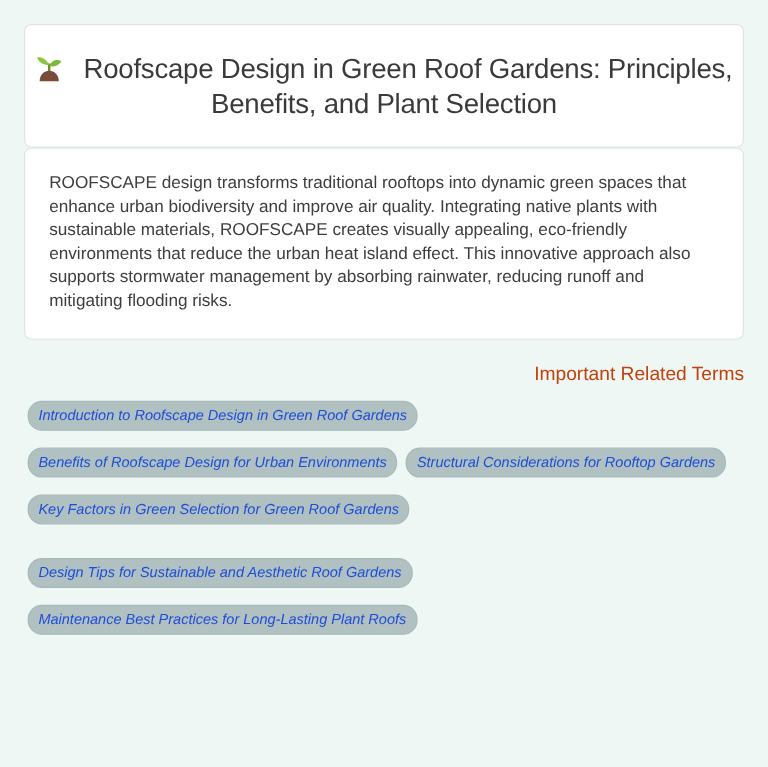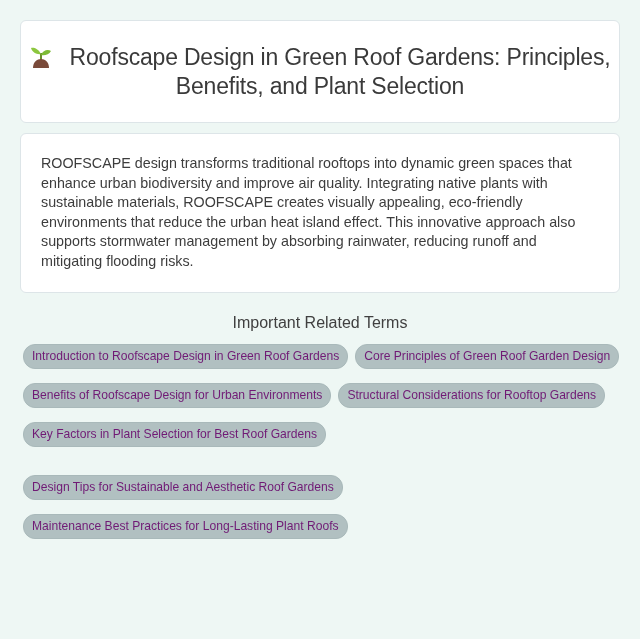--- a/index.html
+++ b/index.html
@@ -33,59 +33,59 @@
       letter-spacing: -0.2px;
     }
     .sprout {
       display: inline-block;
       width: 22px;
       height: 24px;
       vertical-align: -3px;
       margin-right: 18px;
     }
     .desc-card {
-      margin-top: 10px;
       background: #ffffff;
       border: 1px solid #dde5e8;
       border-radius: 6px;
       padding: 20px 20px 22px 20px;
       height: 160px;
     }
     .desc-text {
       font-size: 14.3px;
       line-height: 19.5px;
       color: #3d3d3d;
     }
     .terms-heading {
       margin-top: 21px;
-      text-align: center;
+      text-align: right;
       font-size: 16px;
-      color: #404040;
+      color: #c2410c;
       height: 20px;
     }
     .tags {
       margin-top: 10px;
       padding-left: 3px;
       display: flex;
       flex-wrap: wrap;
       gap: 7px 7px;
       width: 600px;
     }
     .tag {
       background: #b1c0c1;
-      color: #701a75;
+      color: #1d4ed8;
       font-size: 12.1px;
       line-height: 15px;
       padding: 5px 8px 5px 8px;
       border-radius: 12px;
       border: 1px solid #a9b9ba;
       white-space: nowrap;
       height: 25px;
       display: inline-flex;
       align-items: center;
+      font-style: italic;
     }
     .tag-row-break { flex-basis: 100%; height: 0; }
   </style>
 </head>
 <body>
 
 <div class="page">
 
   <div class="title-card">
     <h1 class="title">
@@ -101,26 +101,25 @@
   </div>
 
   <div class="desc-card">
     <p class="desc-text">ROOFSCAPE design transforms traditional rooftops into dynamic green spaces that enhance urban biodiversity and improve air quality. Integrating native plants with sustainable materials, ROOFSCAPE creates visually appealing, eco-friendly environments that reduce the urban heat island effect. This innovative approach also supports stormwater management by absorbing rainwater, reducing runoff and mitigating flooding risks.</p>
   </div>
 
   <div class="terms-heading">Important Related Terms</div>
 
   <div class="tags">
     <a class="tag">Introduction to Roofscape Design in Green Roof Gardens</a>
-    <a class="tag">Core Principles of Green Roof Garden Design</a>
     <span class="tag-row-break"></span>
     <a class="tag">Benefits of Roofscape Design for Urban Environments</a>
     <a class="tag">Structural Considerations for Rooftop Gardens</a>
     <span class="tag-row-break"></span>
-    <a class="tag">Key Factors in Plant Selection for Best Roof Gardens</a>
+    <a class="tag">Key Factors in Green Selection for Green Roof Gardens</a>
     <span class="tag-row-break"></span>
     <span class="tag-row-break"></span>
     <span class="tag-row-break"></span>
     <a class="tag">Design Tips for Sustainable and Aesthetic Roof Gardens</a>
     <span class="tag-row-break"></span>
     <a class="tag">Maintenance Best Practices for Long-Lasting Plant Roofs</a>
   </div>
 
 </div>
 

